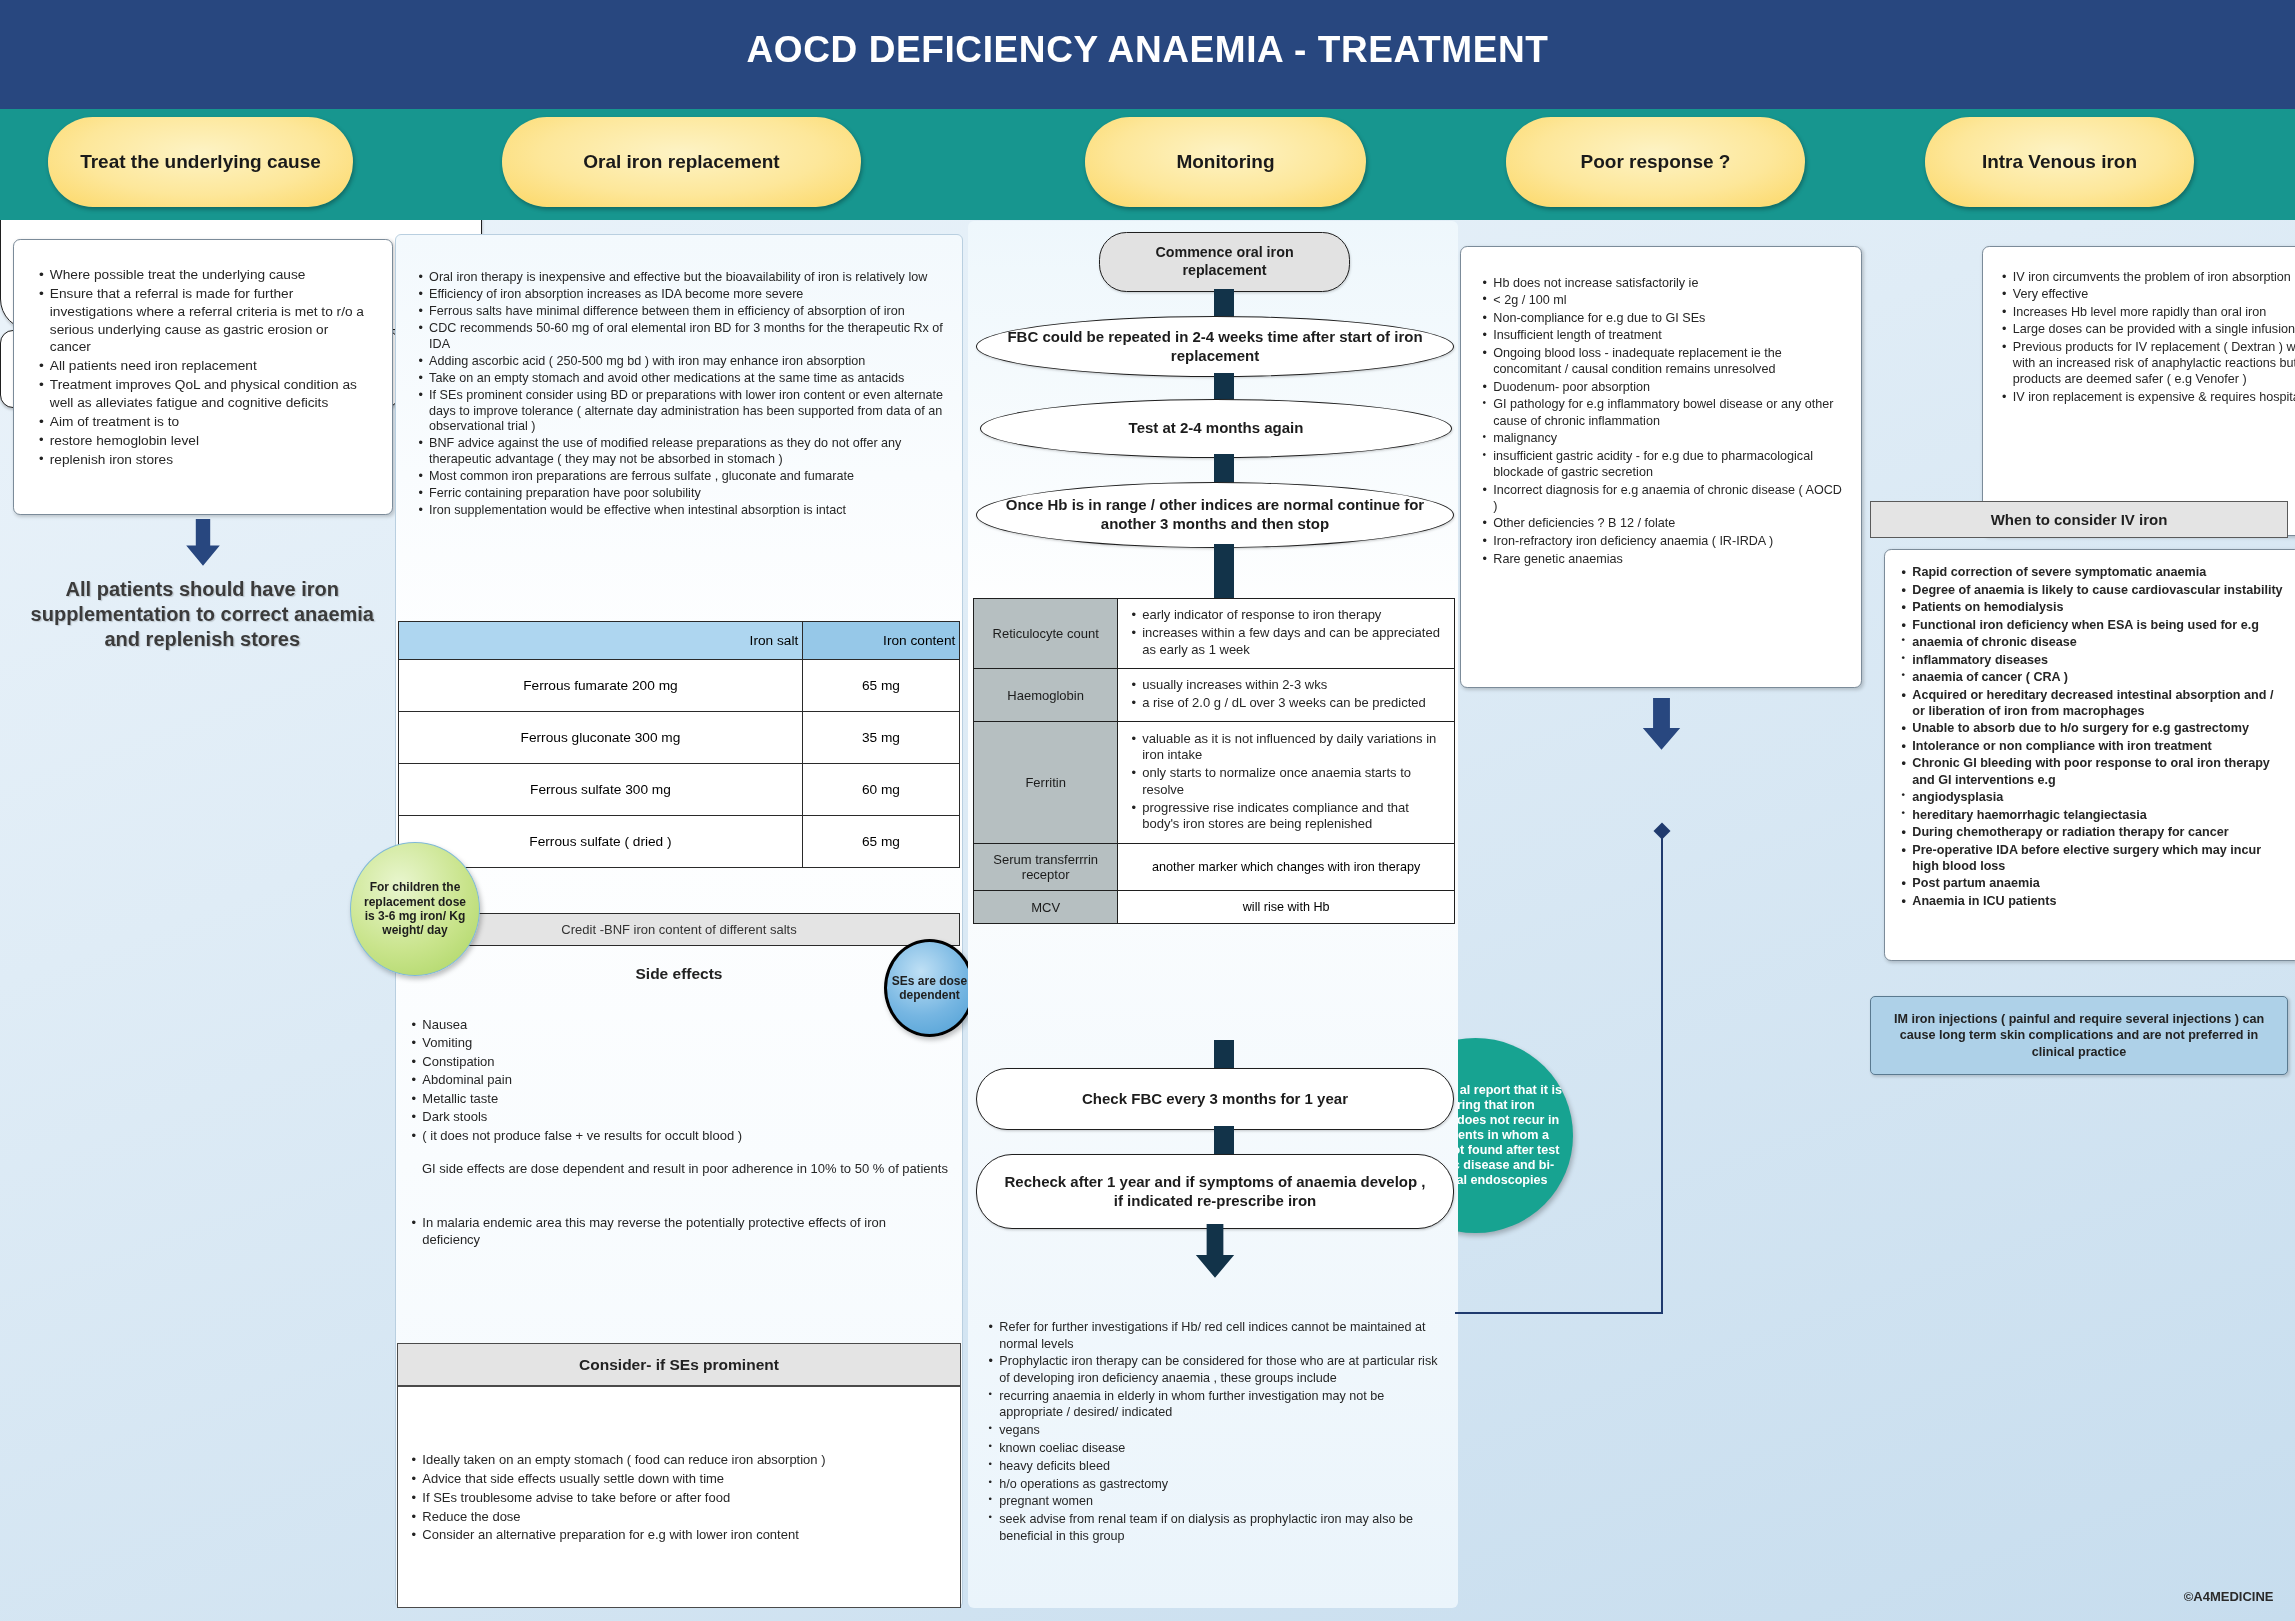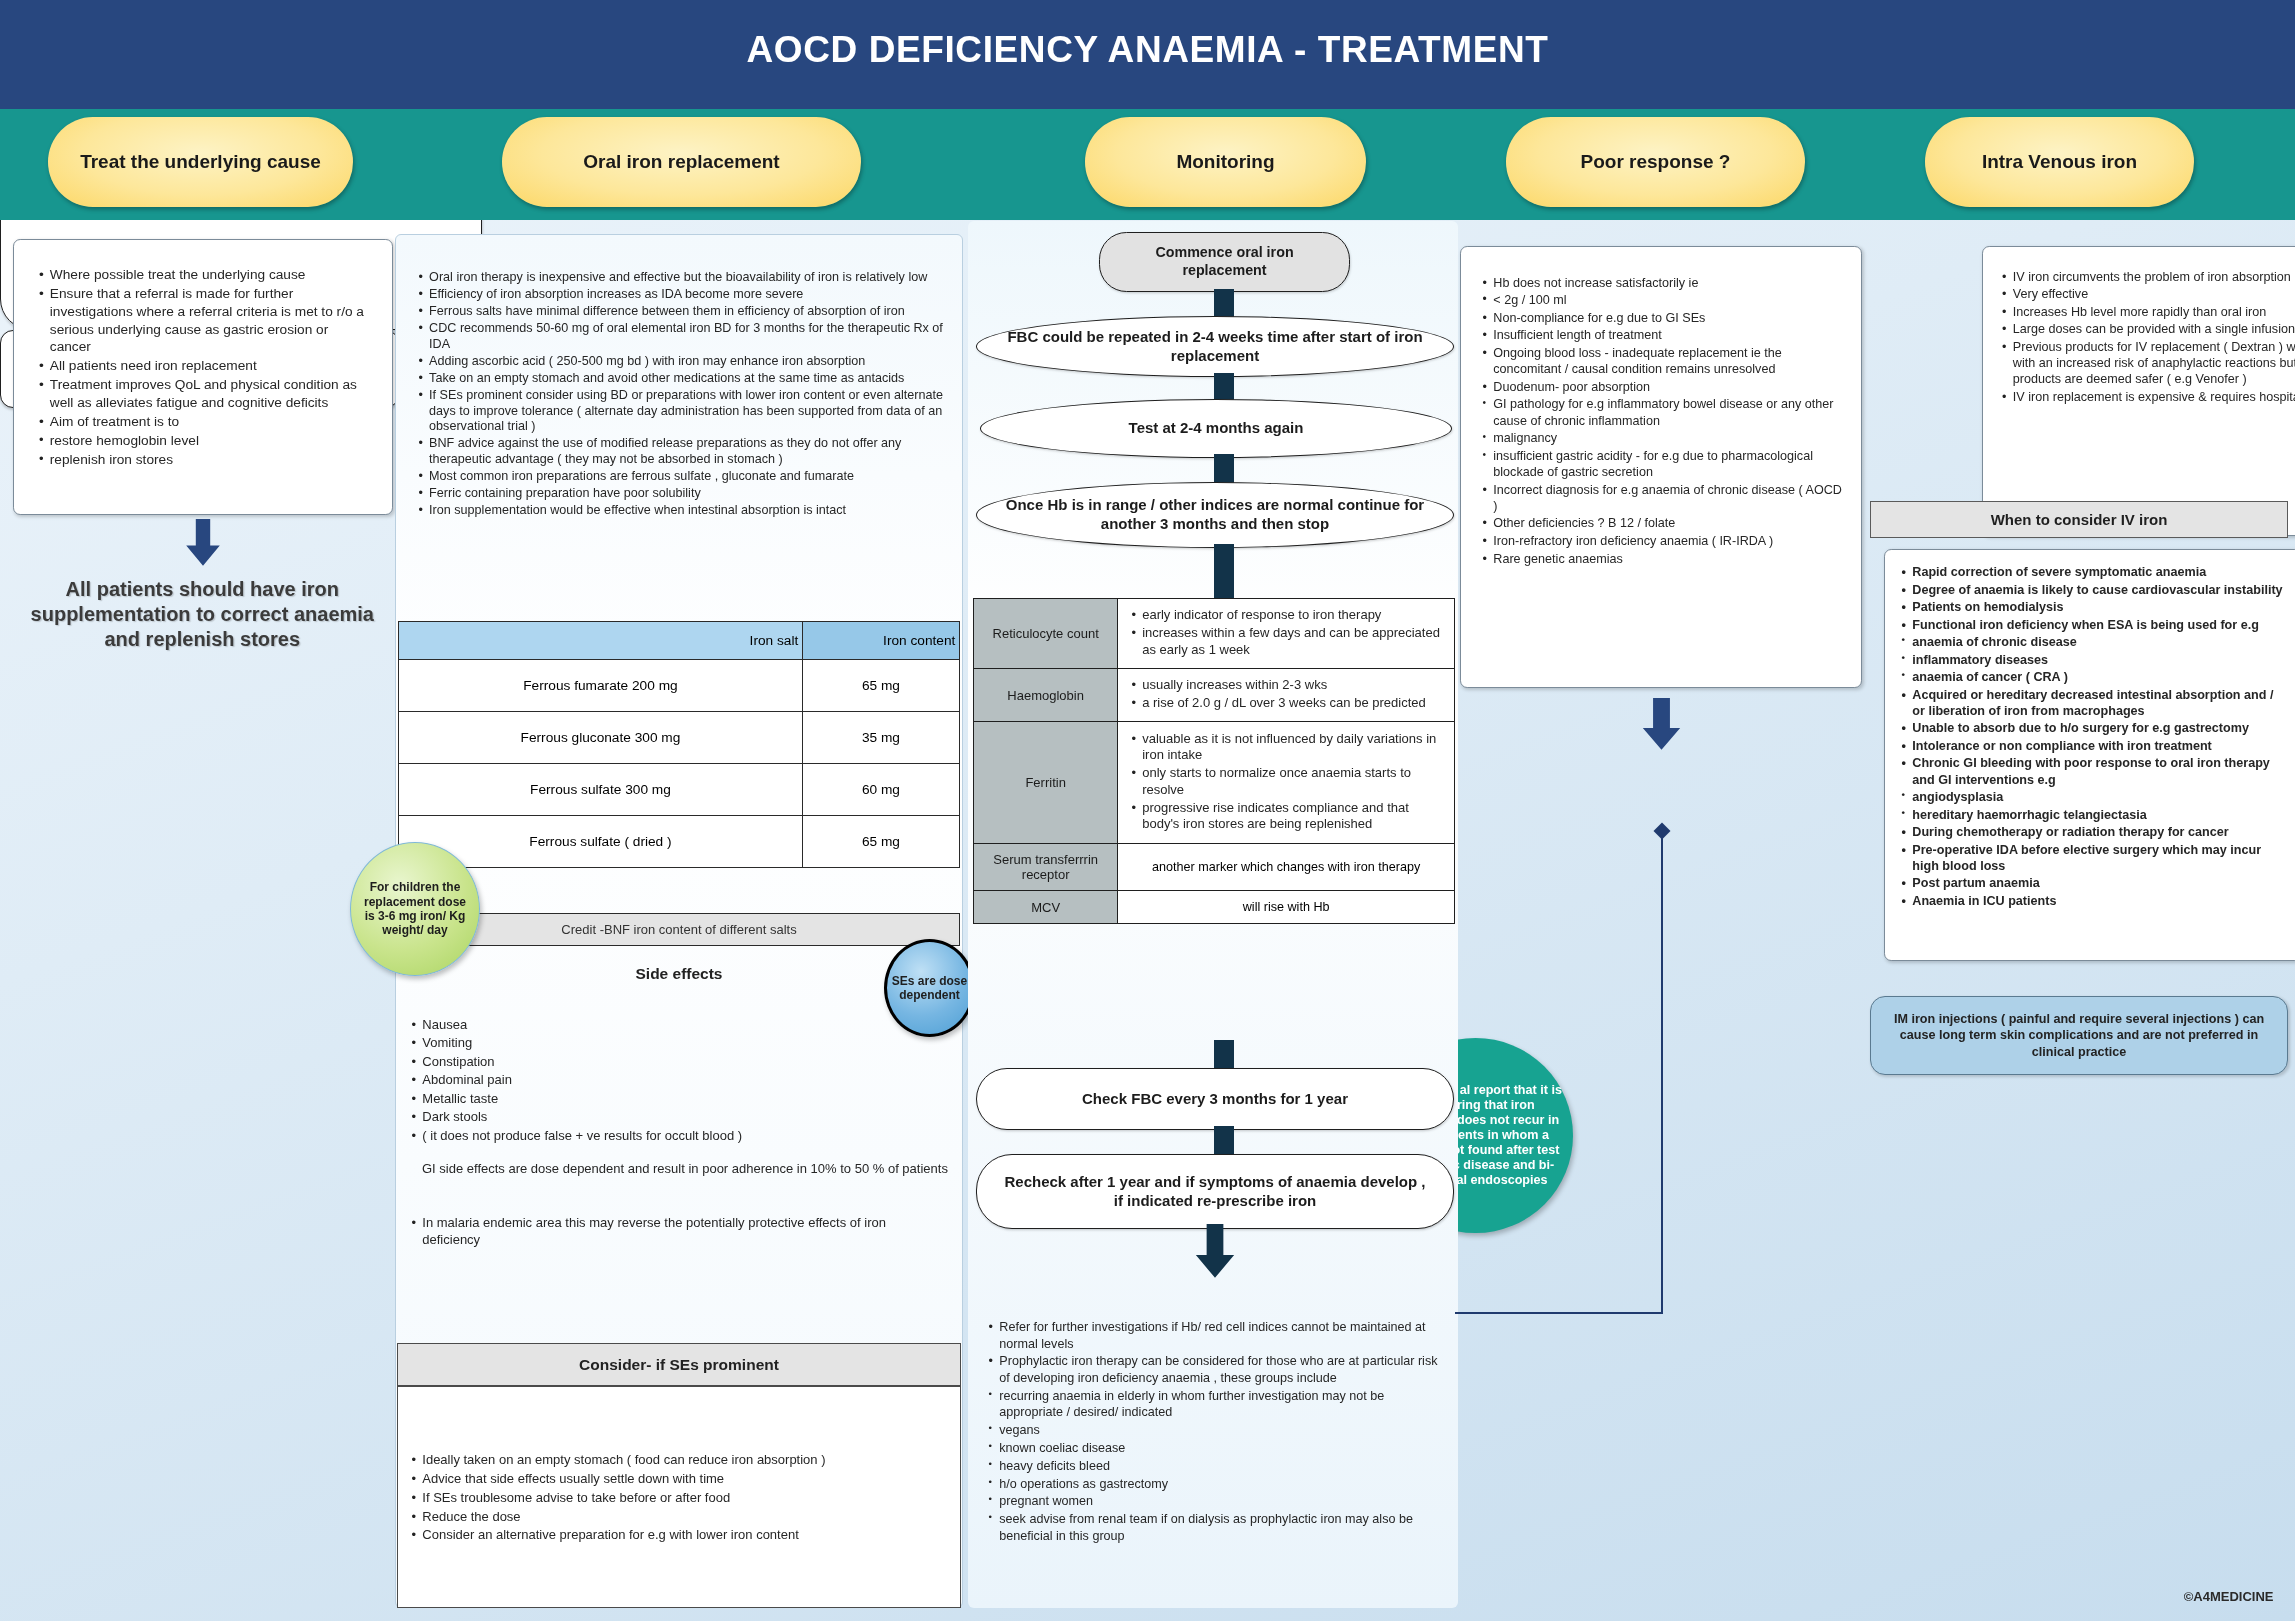--- a/index.html
+++ b/index.html
@@ -245,21 +245,21 @@
   #c5-bar {
     position: absolute; left: 1870px; top: 501px; width: 418px; height: 37px;
     background: #e4e4e4; border: 0.9px solid #5a5a5a;
     display:flex; align-items:center; justify-content:center;
     font-size: 15px; font-weight: bold; color:#1f1f1f;
   }
   #c5-box2 { left: 1884px; top: 549px; width: 418px; height: 412px; padding: 14.3px 13px; font-weight: bold; }
   #c5-box2 ul { font-size: 12.6px; line-height: 1.295; }
   #c5-note {
     position: absolute; left: 1870px; top: 996px; width: 418px; height: 79px;
-    background: #aed1e8; border: 0.9px solid #5a7a90; border-radius: 15px;
+    background: #aed1e8; border: 0.9px solid #5a7a90; border-radius: 5px;
     display:flex; align-items:center; justify-content:center; text-align:center;
     font-size: 12.6px; font-weight: bold; color:#232323; line-height:1.30; padding: 0 13px;
     box-shadow: 1.2px 1.8px 3px rgba(0,0,0,0.16);
   }
 
   #copyright {
     position: absolute; right: 21.5px; bottom: 16.7px;
     font-size: 13px; font-weight: bold; color: #2a2a2a;
   }
 </style>

